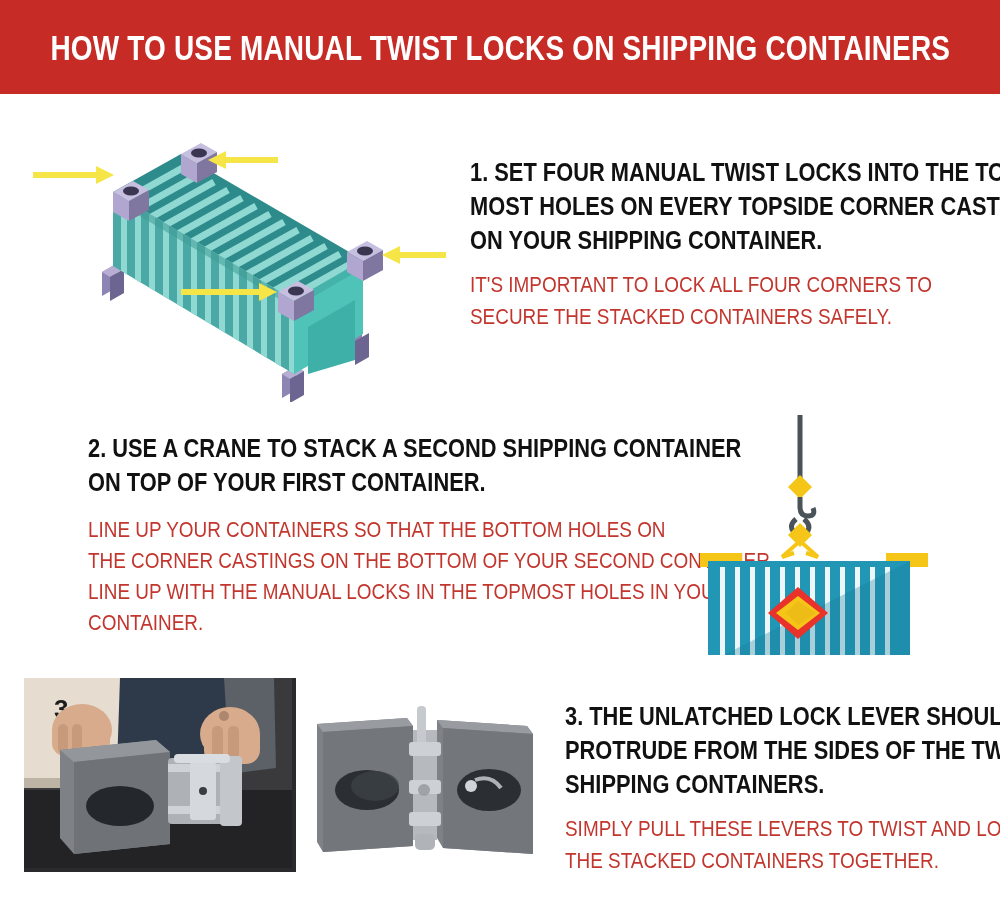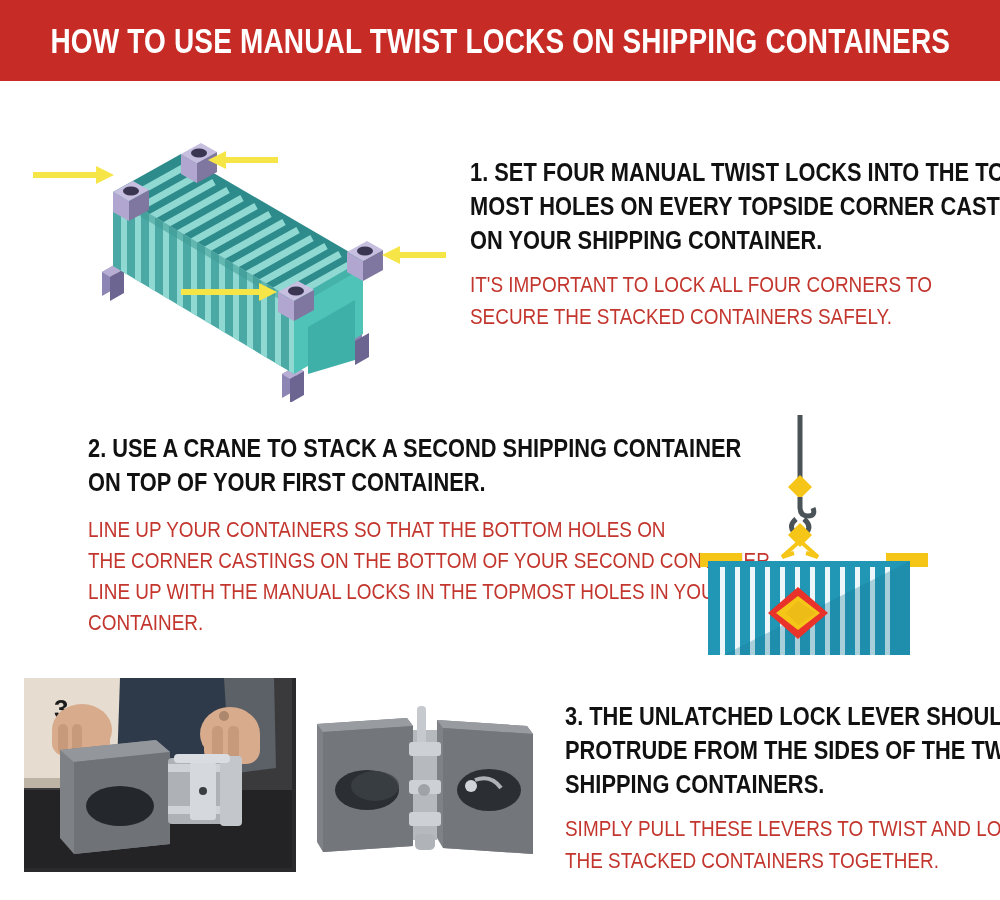--- a/index.html
+++ b/index.html
@@ -15,21 +15,21 @@
     font-family: "Liberation Sans", sans-serif;
     -webkit-font-smoothing: antialiased;
   }
 
   
   #header-banner {
     position: absolute;
     left: 0;
     top: 0;
     width: 1000px;
-    height: 81px;
+    height: 94px;
     background: #c62b26;
     display: flex;
     align-items: center;
     justify-content: center;
   }
   #page-title {
     color: #ffffff;
     font-family: "Liberation Sans Narrow", "Liberation Sans", sans-serif;
     font-weight: bold;
     font-size: 35px;

